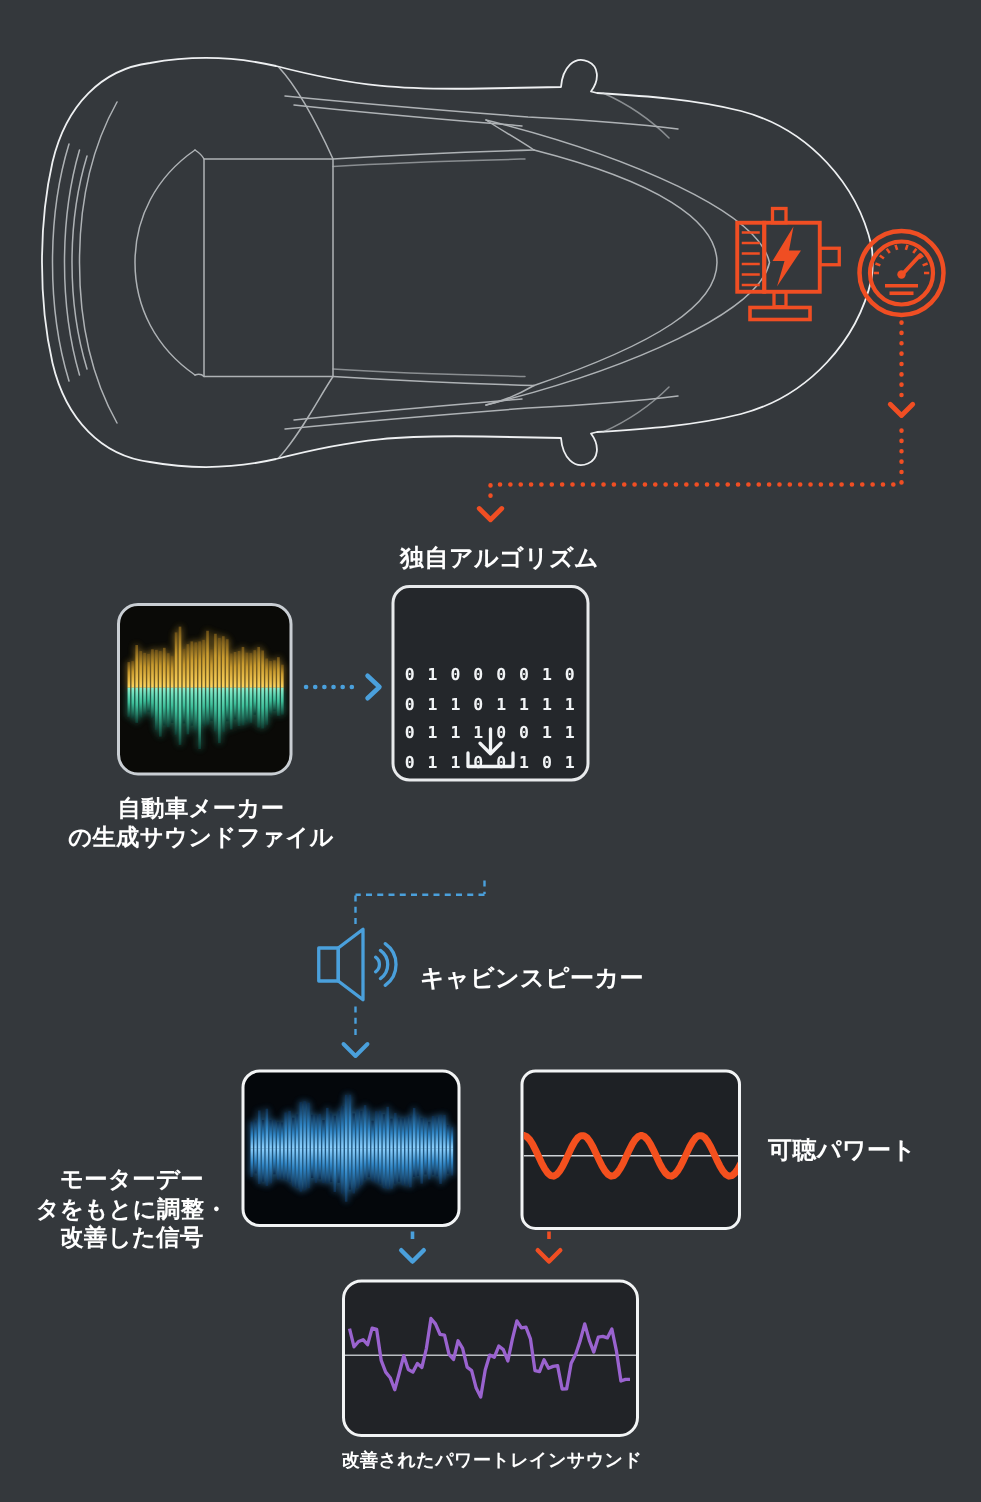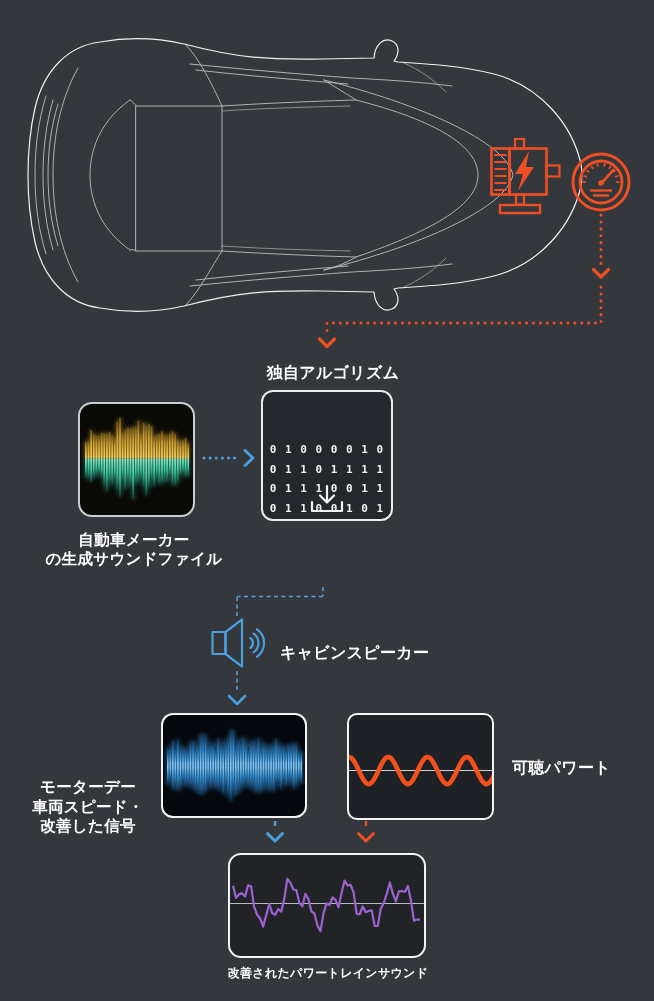--- a/index.html
+++ b/index.html
@@ -604,20 +604,20 @@
   <div class="label lbl-soundfile">
     <div>自動車メーカー</div>
     <div>の生成サウンドファイル</div>
   </div>
 
 
   <div class="label lbl-speaker">キャビンスピーカー</div>
 
   <div class="label lbl-adjusted">
     <div>モーターデー</div>
-    <div>車両スピード・</div>
+    <div>タをもとに調整・</div>
     <div>改善した信号</div>
   </div>
 
   <div class="label lbl-audible">可聴パワート</div>
 
   <div class="label lbl-improved">改善されたパワートレインサウンド</div>
 </div>
 
 </body></html>

